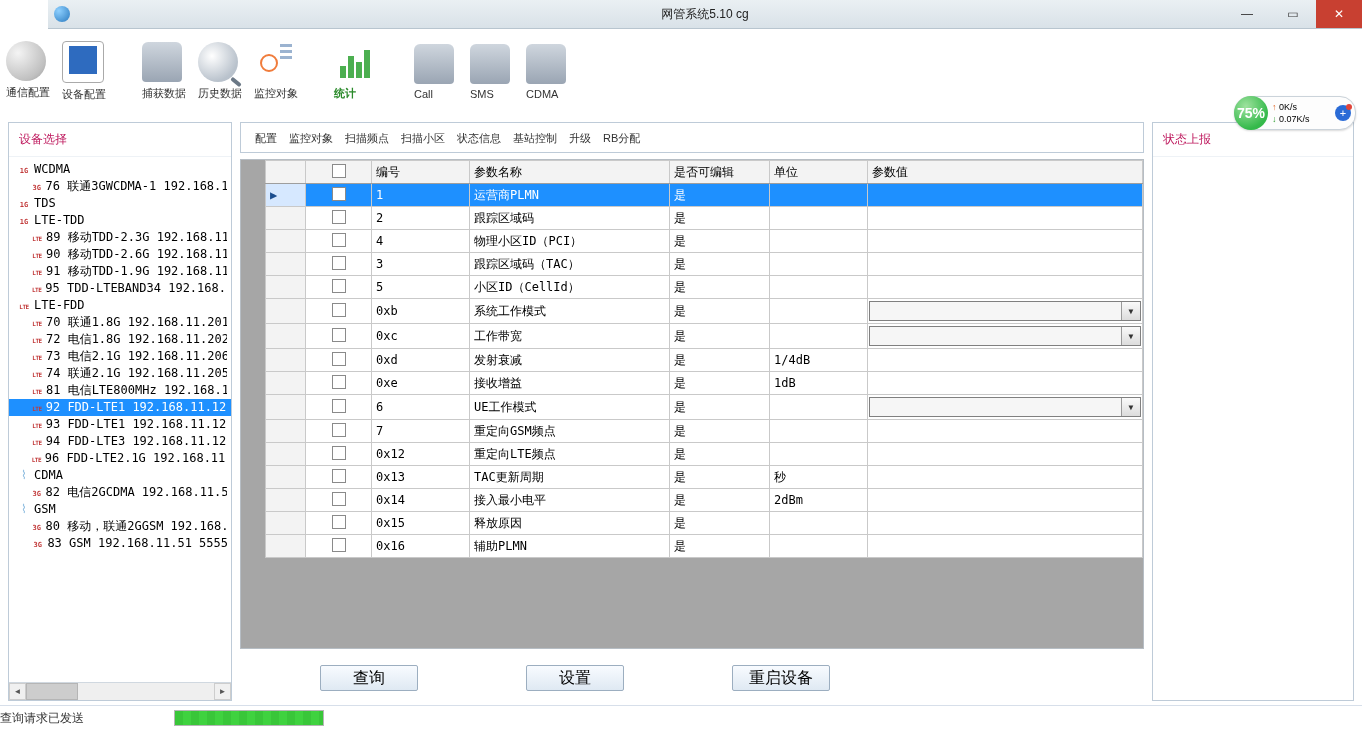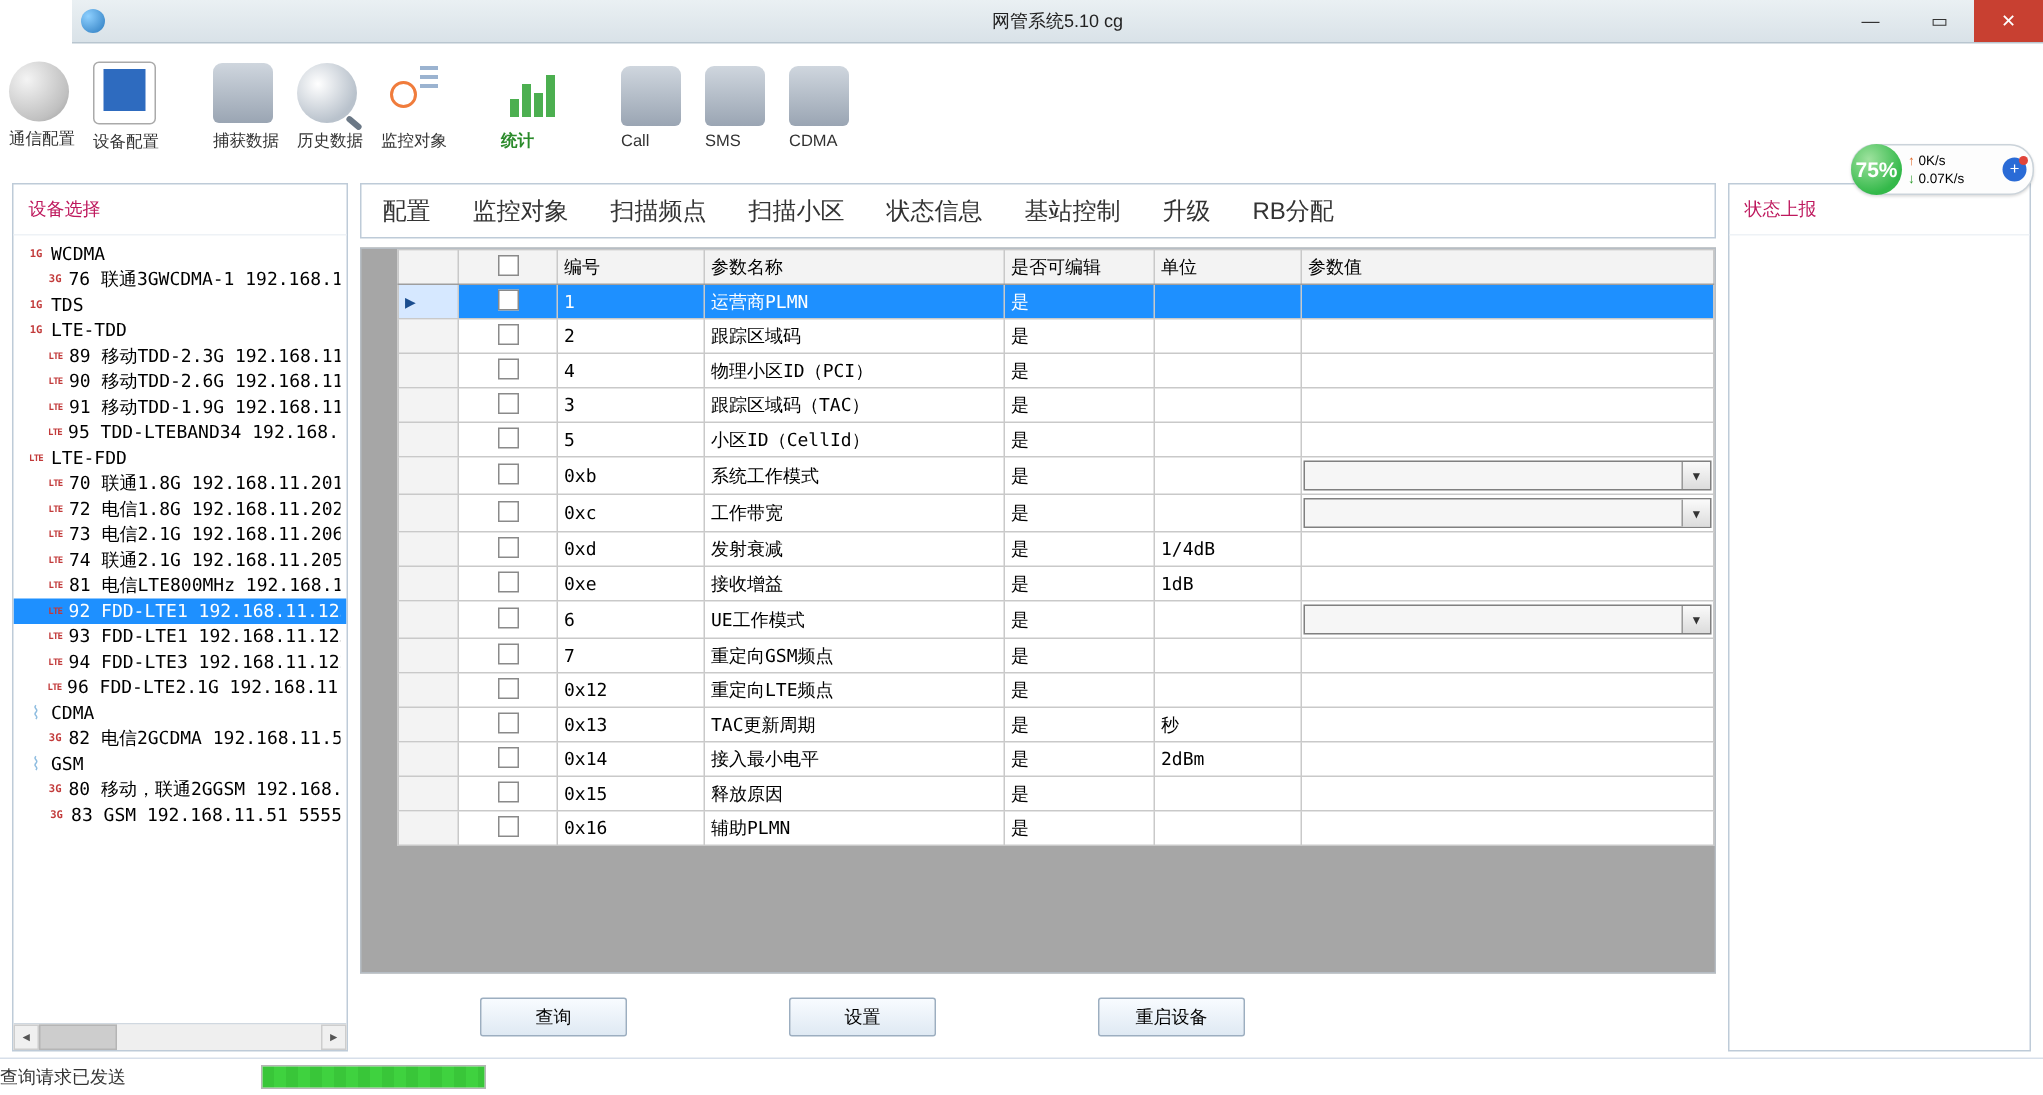--- a/index.html
+++ b/index.html
@@ -30,52 +30,52 @@
   .stats span:nth-child(1){left:6px;height:12px;} .stats span:nth-child(2){left:14px;height:22px;} .stats span:nth-child(3){left:22px;height:16px;} .stats span:nth-child(4){left:30px;height:28px;}
   .tblabel{font-size:11px;}
   .tblabel.green{color:#2a8a2a;font-weight:bold;}
   
   .body-row{flex:1;display:flex;gap:8px;padding:8px 8px 4px 8px;min-height:0;}
   .panel{border:1px solid #becbd8;background:#fff;display:flex;flex-direction:column;}
   .panel .p-title{padding:8px 10px;font-size:12px;color:#be185d;border-bottom:1px solid #eef2f6;}
   
   .tree-panel{width:222px;flex:none;}
   .tree{flex:1;overflow:hidden;padding:4px 0 0 0;font-family:"SimSun","NSimSun",monospace;font-size:12px;white-space:nowrap;}
-  .tnode{padding:1px 4px 1px 8px;display:flex;align-items:flex-end;gap:3px;height:15px;line-height:15px;}
+  .tnode{padding:1px 4px 1px 8px;display:flex;align-items:flex-start;gap:3px;height:15px;line-height:15px;}
   .tnode.i1{padding-left:22px;}
   .ticon{display:inline-block;width:14px;text-align:center;}
   .ticon.wifi{color:#8fbde0;}
   .ticon.lte::before{content:"LTE";font-size:6px;font-weight:bold;color:#c23a3a;letter-spacing:-0.5px;}
   .ticon.g3::before{content:"3G";font-size:7px;font-weight:bold;color:#c23a3a;}
   .ticon.g1::before{content:"1G";font-size:7px;font-weight:bold;color:#c23a3a;}
   .tnode.sel{background:#1e90ff;color:#fff;}
   .tnode .lab{overflow:hidden;text-overflow:clip;}
   .tree-scroll{height:17px;border-top:1px solid #d0d8e0;background:#f0f0f0;display:flex;align-items:stretch;}
   .sc-btn{width:17px;background:#f0f0f0;border:1px solid #cdcdcd;box-sizing:border-box;display:flex;align-items:center;justify-content:center;font-size:8px;color:#555;}
   .sc-track{flex:1;background:#efefef;position:relative;}
   .sc-thumb{position:absolute;left:0;top:0;height:100%;width:52px;background:#cdcdcd;border:1px solid #b5b5b5;box-sizing:border-box;}
   
   .center{flex:1;display:flex;flex-direction:column;gap:6px;min-width:0;}
-  .tabs{display:flex;gap:28px;padding:8px 14px 6px 14px;font-size:16px;color:#333;}
+  .tabs{display:flex;gap:12px;padding:8px 14px 6px 14px;font-size:11px;color:#333;}
   .tab{cursor:default;}
   .grid-wrap{flex:1;border:1px solid #b6bdc4;background:#a6a6a6;overflow:hidden;display:flex;flex-direction:column;padding-left:24px;}
   table.grid{border-collapse:collapse;width:100%;background:#fff;table-layout:fixed;}
   table.grid th,table.grid td{border:1px solid #c9c9c9;height:22px;padding:0 4px;font-size:12px;text-align:left;font-family:"SimSun","NSimSun",monospace;overflow:hidden;white-space:nowrap;}
   table.grid th{background:#f3f3f3;font-weight:normal;border-bottom:1px solid #9e9e9e;}
   col.c-rowhdr{width:40px;} col.c-chk{width:66px;} col.c-id{width:98px;} col.c-name{width:200px;} col.c-edit{width:100px;} col.c-unit{width:98px;} col.c-val{width:auto;}
   td.rowhdr,th.rowhdr{background:#f3f3f3;text-align:center;border-right:1px solid #9e9e9e;}
   tr.selrow td{background:#1e90ff;color:#fff;}
   tr.selrow td.rowhdr{background:#d6e8ff;color:#1a4d8f;}
   .chk-cell{text-align:center !important;}
   .chk{display:inline-block;width:12px;height:12px;border:1px solid #8a8a8a;background:#fff;}
   .combo{display:flex;height:20px;border:1px solid #808080;background:#f6f6f6;box-sizing:border-box;}
   .combo .in{flex:1;} .combo .ar{width:18px;border-left:1px solid #9a9a9a;background:linear-gradient(#fafafa,#dcdcdc);display:flex;align-items:center;justify-content:center;font-size:8px;color:#333;}
   .grid-rest{flex:1;background:#a6a6a6;}
   .action-row{display:flex;gap:108px;padding:10px 0 10px 80px;}
-  .btn{width:96px;height:24px;border:1px solid #9caec0;background:linear-gradient(#f8fbff,#dfe9f3);display:flex;align-items:center;justify-content:center;font-size:12px;border-radius:2px;}
+  .btn{width:96px;height:24px;border:1px solid #9caec0;background:linear-gradient(#f8fbff,#dfe9f3);display:flex;align-items:center;justify-content:center;font-size:16px;border-radius:2px;}
   
   .right-panel{width:200px;flex:none;position:relative;}
   
   .statusbar{height:24px;border-top:1px solid #d7dfea;display:flex;align-items:center;font-size:12px;color:#333;}
   .statusbar .stext{text-align:center;}
   .progress{margin-left:90px;width:150px;height:16px;border:1px solid #b5b5b5;background:#e9e9e9;box-sizing:border-box;}
   .progress .bar{height:100%;background:repeating-linear-gradient(90deg,#39c639 0 8px,#3fd23f 8px 16px);}
   
   .netwidget{position:absolute;right:6px;top:96px;width:120px;height:32px;border:1px solid #cbd3da;border-radius:16px;background:#fdfdfd;display:flex;align-items:center;box-shadow:0 1px 2px rgba(0,0,0,.15);}
   .netcircle{width:34px;height:34px;border-radius:50%;background:radial-gradient(circle at 35% 30%,#9ee29e,#34b94a 70%);color:#fff;display:flex;align-items:center;justify-content:center;font-size:14px;font-weight:bold;margin:-1px 4px -1px -1px;}

